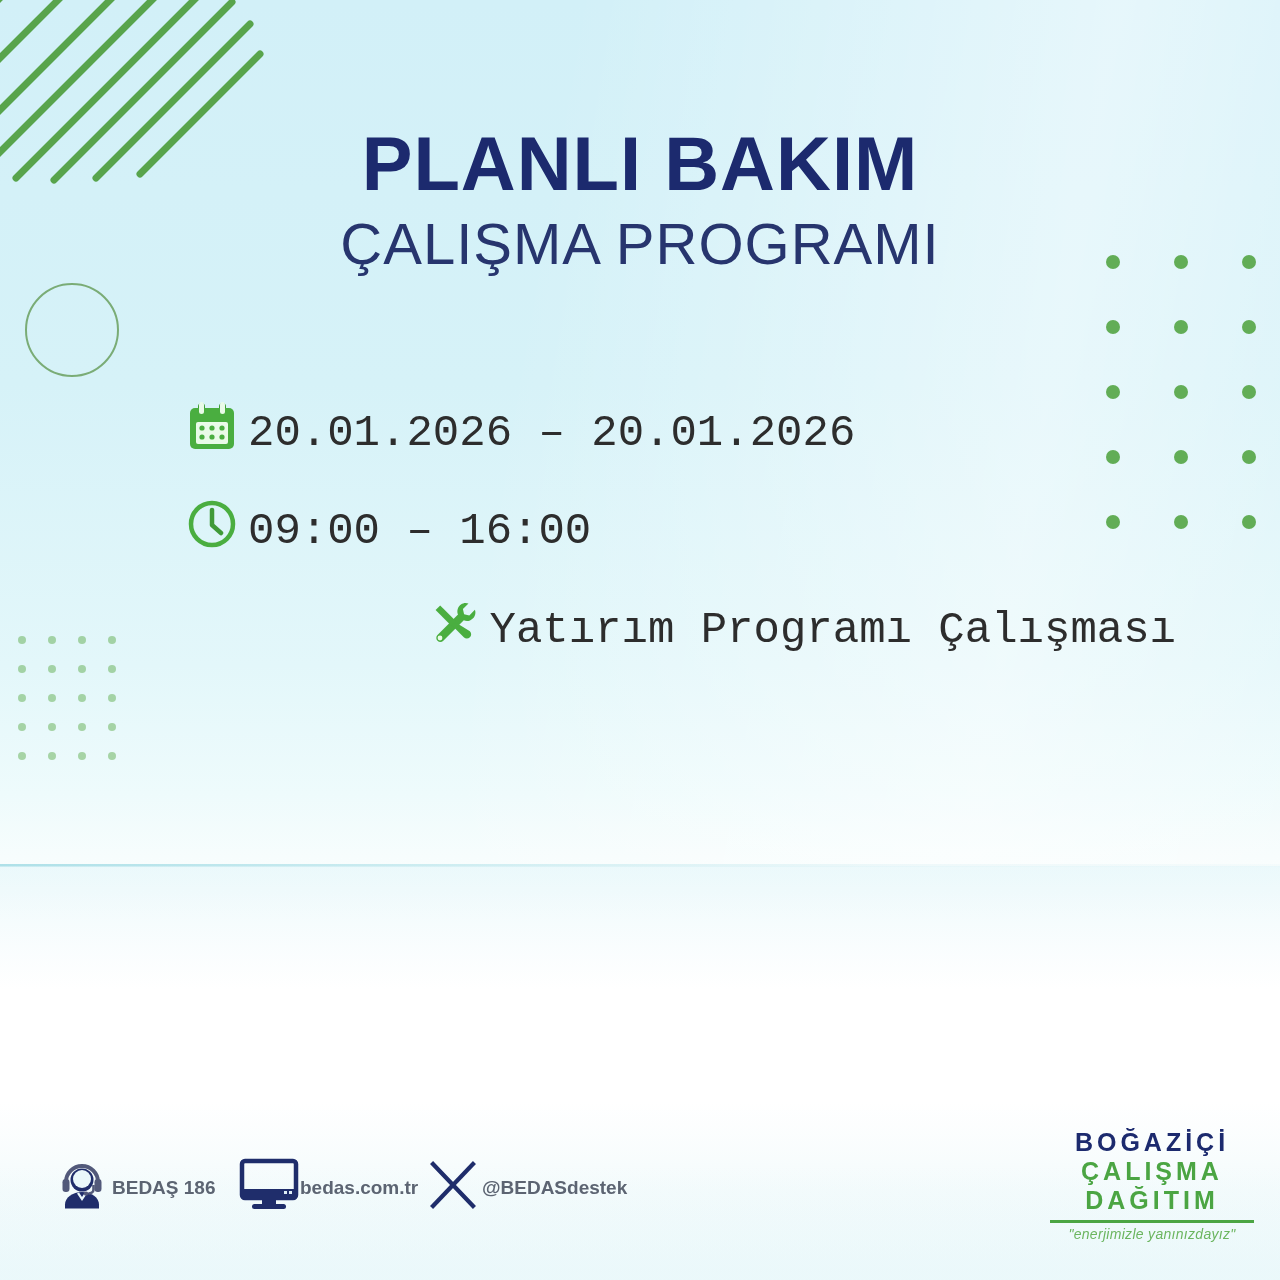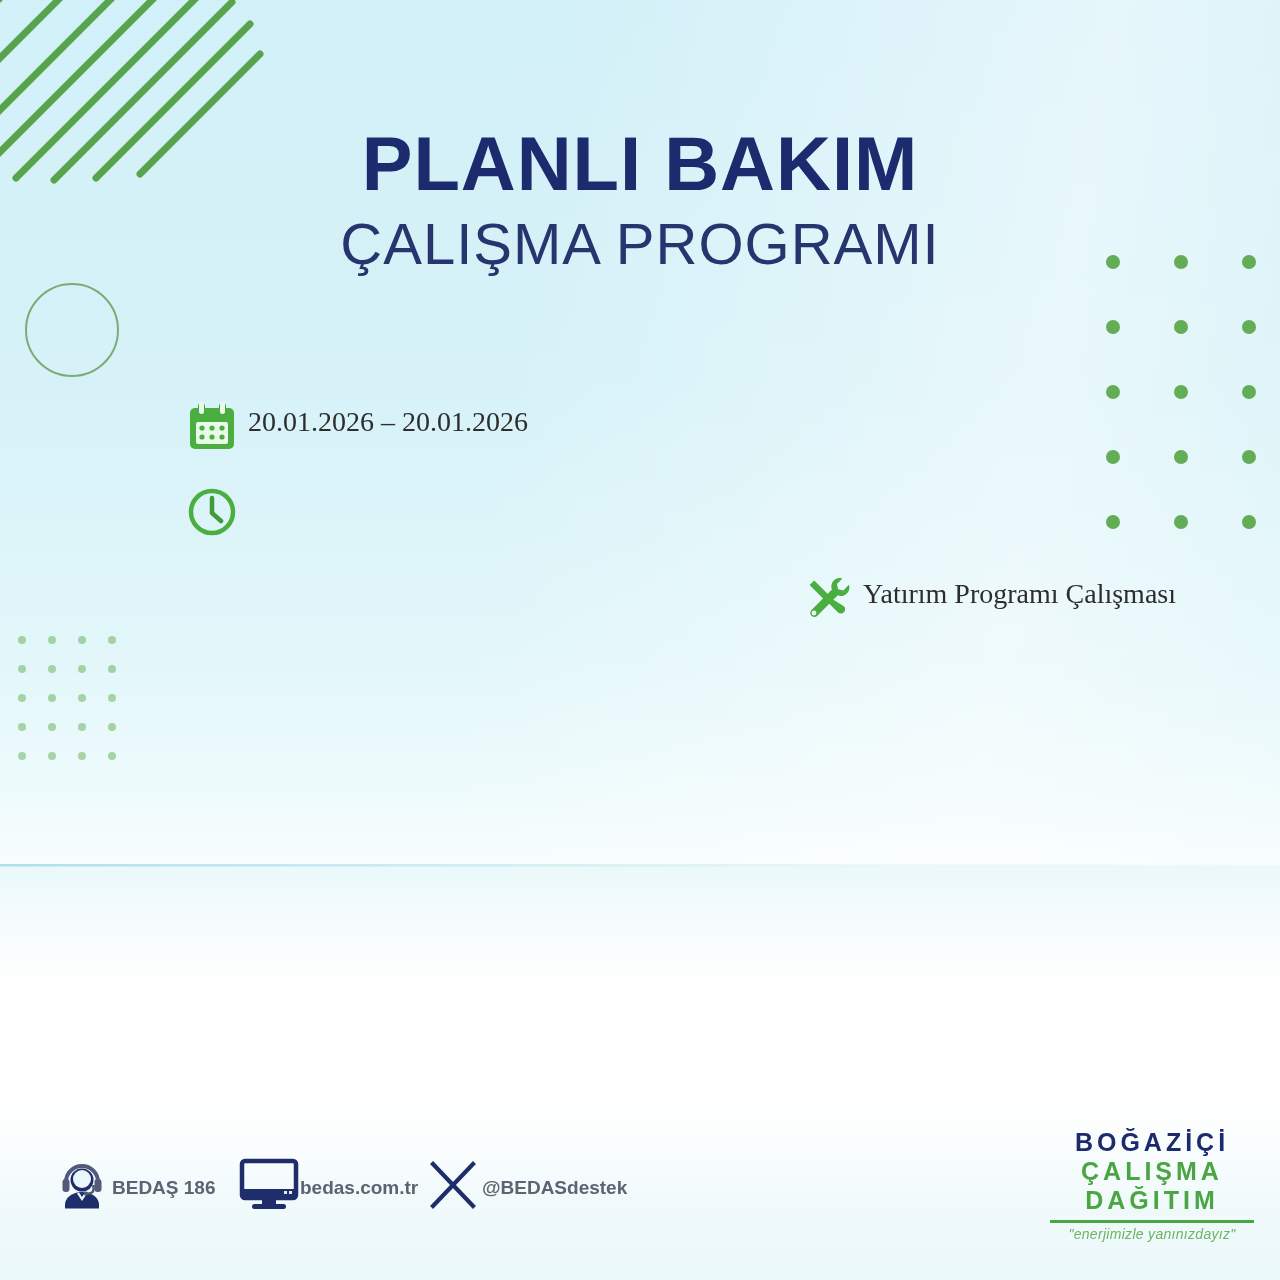--- a/index.html
+++ b/index.html
@@ -73,22 +73,22 @@
     font-size:58px; font-weight:normal; letter-spacing:1px;
     color:#27356e; line-height:1.05;
     font-family:"Liberation Sans", sans-serif;
   }
 
   
   .info { position:absolute; left:176px; top:398px; width:1000px; }
   .row { display:flex; align-items:flex-start; margin-bottom:27px; }
   .row .ico { width:72px; flex:0 0 72px; display:flex; align-items:flex-start; justify-content:center; padding-top:2px; }
   .row .txt {
-    font-size:28px; color:#2d2d2d; line-height:1.42;
-    font-family:Liberation Serif, serif;
+    font-size:44px; color:#2d2d2d; line-height:1.42;
+    font-family:Liberation Mono, monospace;
     padding-top:4px;
   }
   .row-date { margin-bottom:32px; }
   .row-time { margin-bottom:32px; }
   .row-type { margin-bottom:30px;justify-content:flex-end; }
   .row-loc .ico { padding-top:12px; }
   .row-loc .txt { line-height:1.5; max-width:900px; }
 
   
   .footer { position:absolute; left:0; top:1140px; width:1280px; height:140px; }
@@ -203,20 +203,21 @@
       <div class="txt">20.01.2026 – 20.01.2026</div>
     </div>
 
     <div class="row row-time">
       <div class="ico">
         <svg width="52" height="52" viewBox="0 0 52 52" xmlns="http://www.w3.org/2000/svg">
           <circle cx="26" cy="26" r="21" fill="none" stroke="#4aae40" stroke-width="4.5"></circle>
           <path d="M26 12 L26 27 L35 35" fill="none" stroke="#3f9a38" stroke-width="4.5" stroke-linecap="round" stroke-linejoin="round"></path>
         </svg>
       </div>
+      <div class="txt">09:00 – 16:00</div>
     </div>
 
     <div class="row row-type">
       <div class="ico">
         <svg width="52" height="52" viewBox="0 0 52 52" xmlns="http://www.w3.org/2000/svg">
           <g fill="#4aae40">
             <path d="M41.5 6.5 c-4.2 -1.6 -9 0.6 -10.6 4.9 c-0.8 2.1 -0.7 4.3 0.1 6.2 L10.5 38 c-1.6 1.6 -1.6 4.2 0 5.8 c1.6 1.6 4.2 1.6 5.8 0 L36.8 23.3 c1.9 0.8 4.1 0.9 6.2 0.1 c4.3 -1.6 6.5 -6.4 4.9 -10.6 l-5.6 5.6 l-5.2 -1.2 l-1.2 -5.2 z"></path>
             <path d="M13.2 8.5 l-4.6 4.6 l16.1 16.1 l4.6 -4.6 z"></path>
             <path d="M31.6 27.2 c-1.7 -1.7 -4.4 -1.7 -6.1 0 l-0.9 0.9 l12.2 12.2 c1.7 1.7 4.4 1.7 6.1 0 c1.7 -1.7 1.7 -4.4 0 -6.1 z"></path>
             <circle cx="13" cy="41" r="2.4" fill="#e9fbe8"></circle>

